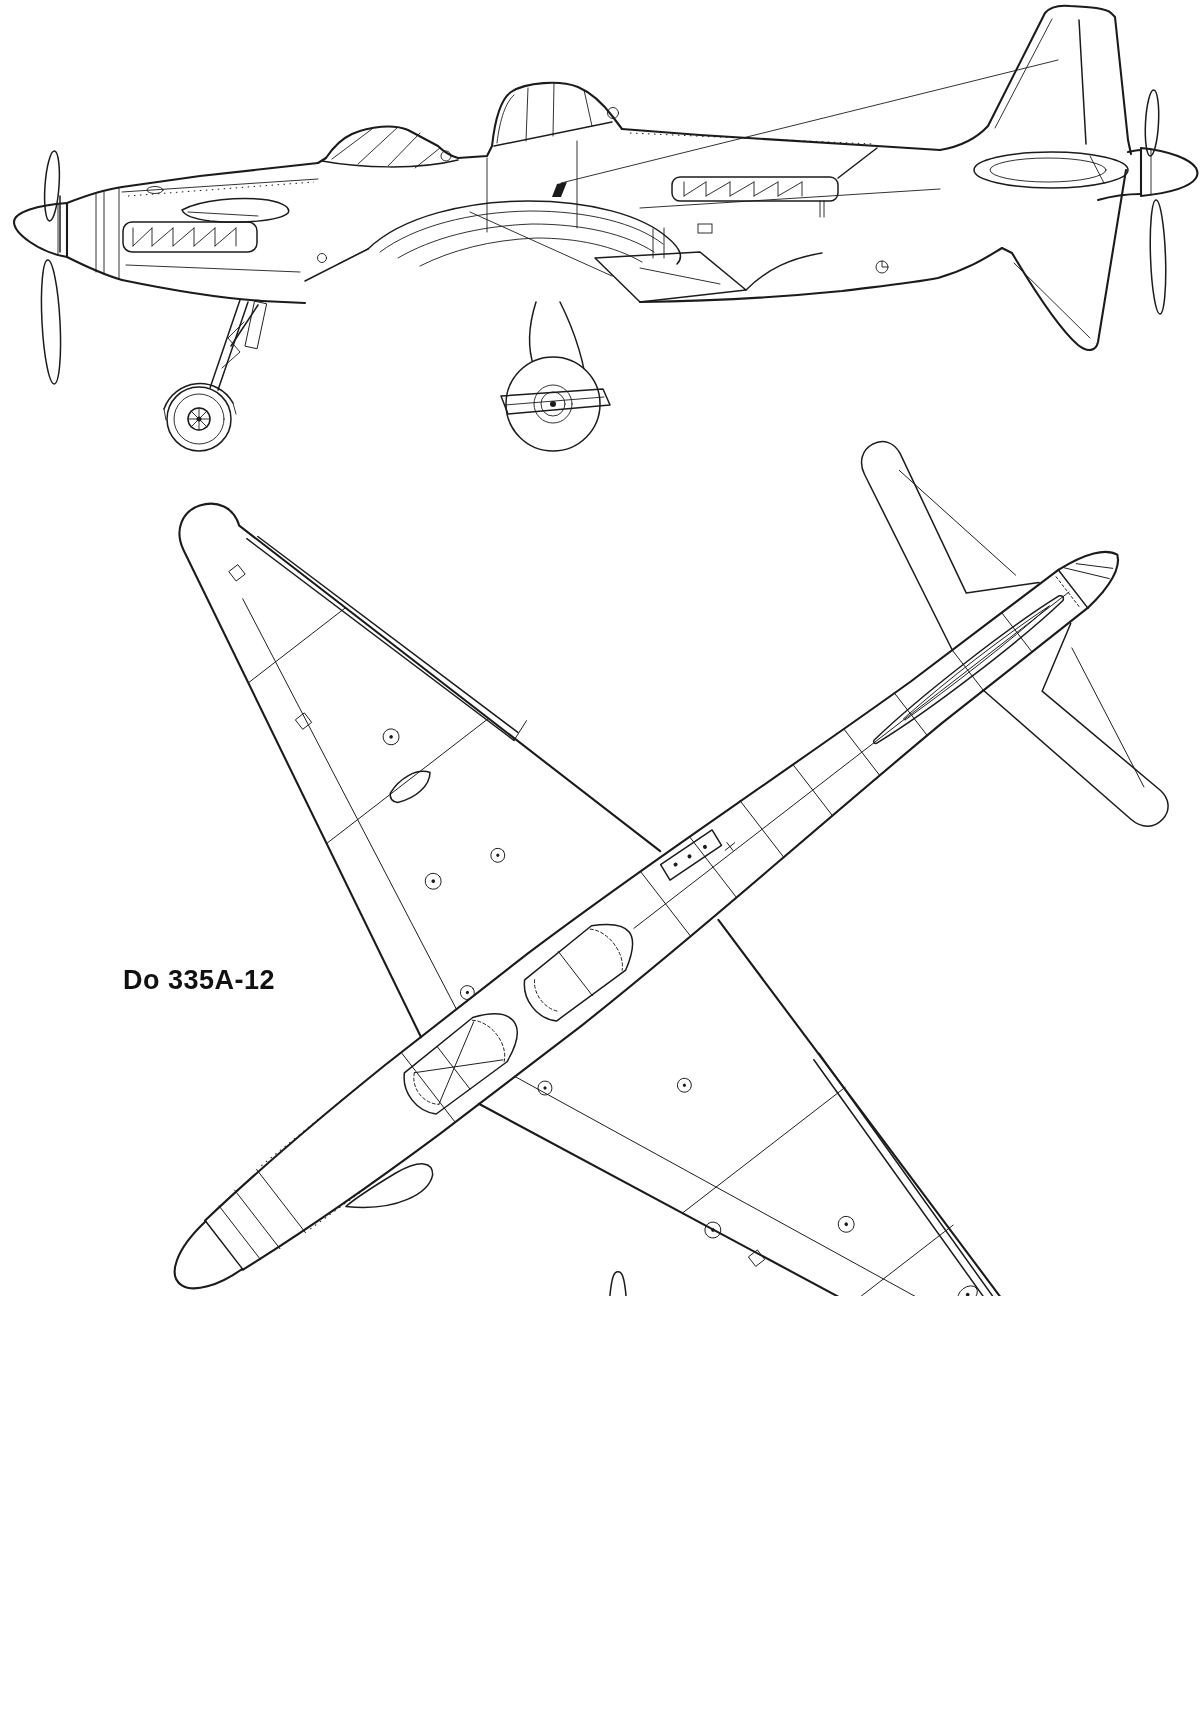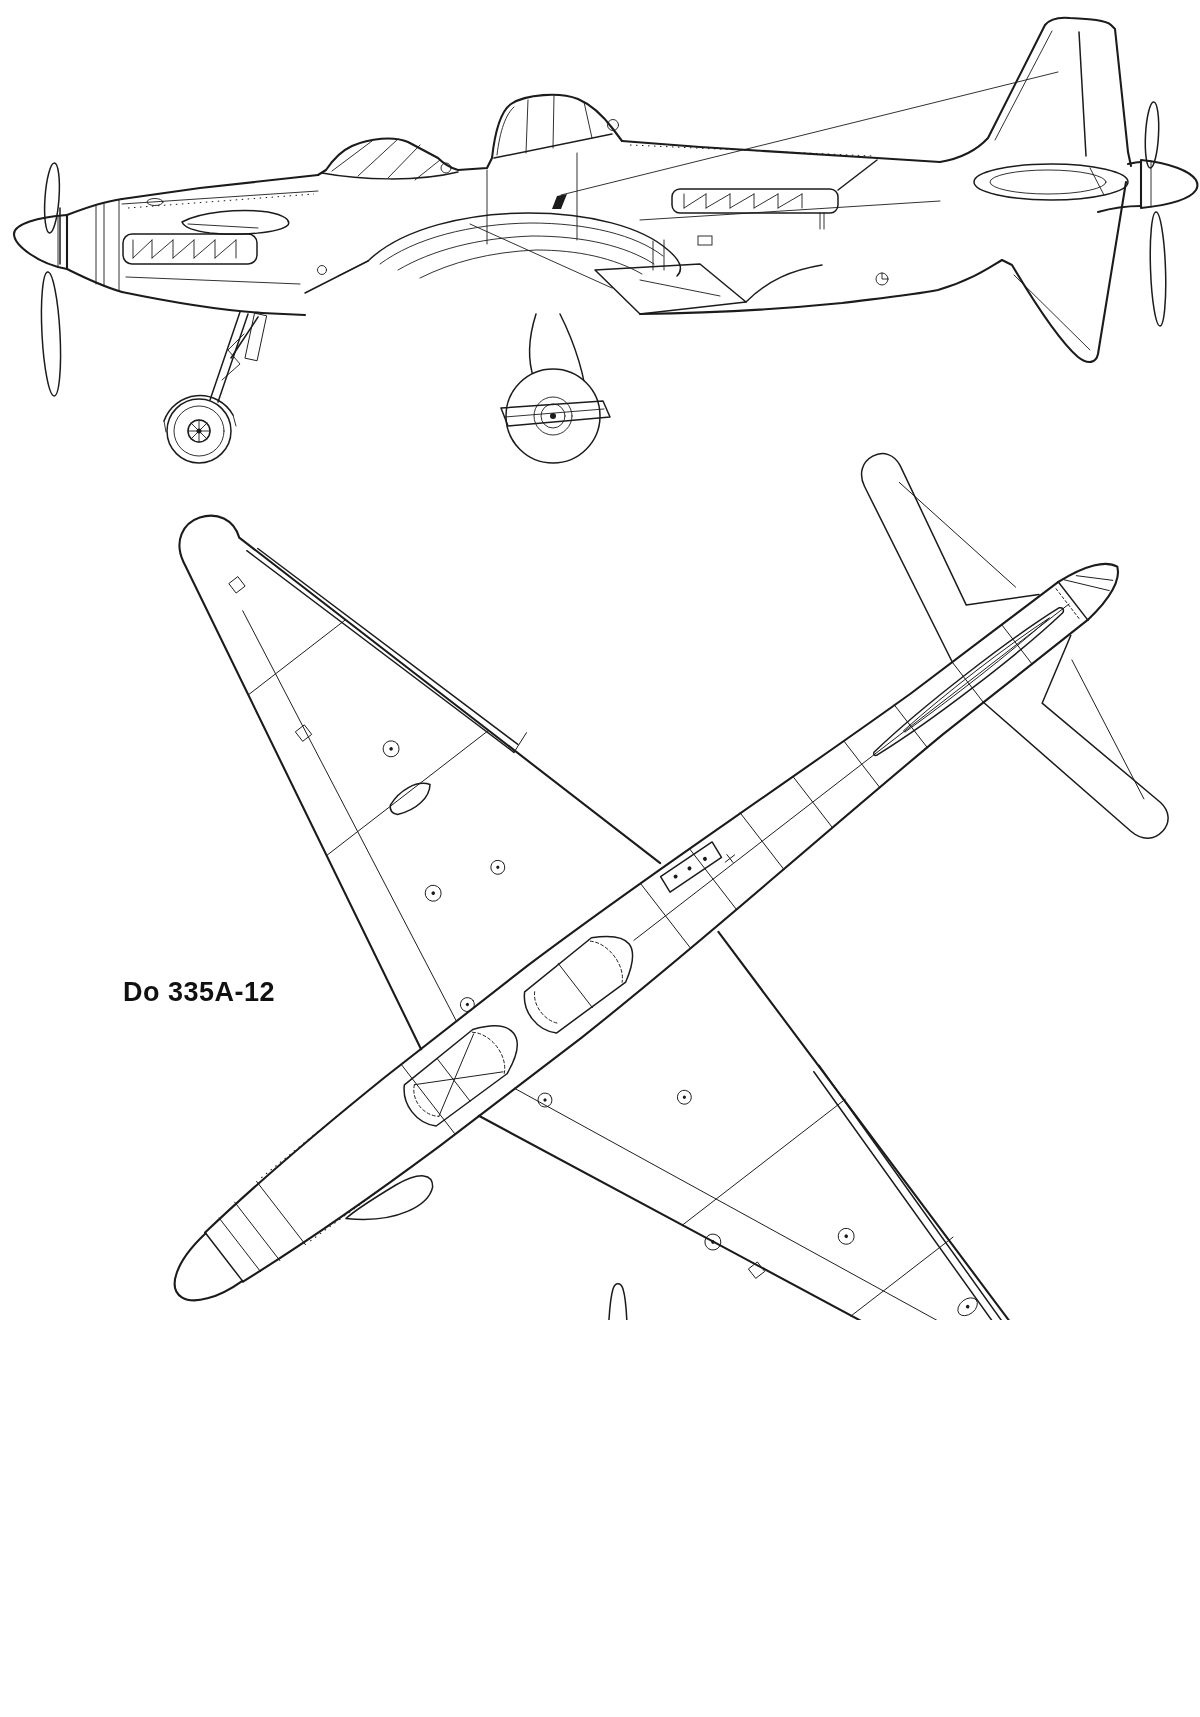--- a/index.html
+++ b/index.html
@@ -1,16 +1,16 @@
 <!DOCTYPE html>
 <html style="--line: #1b1b1b; --bg: #ffffff;"><head>
 <meta charset="utf-8">
 <style>
   html,body{margin:0;padding:0;background:#fff;}
-  .page{width:1200px;height:1296px;position:relative;background:var(--bg,#fff);margin:12px auto;
+  .page{width:1200px;height:1296px;position:relative;background:var(--bg,#fff);margin:0 auto;
         font-family:"Liberation Sans", sans-serif;}
   svg{display:block}
   .ln  {stroke:var(--line,#1b1b1b);stroke-width:1.5;fill:none;stroke-linecap:round;stroke-linejoin:round;}
   .ln2 {stroke:var(--line,#1b1b1b);stroke-width:2.1;fill:none;stroke-linecap:round;stroke-linejoin:round;}
   .thin{stroke:var(--line,#1b1b1b);stroke-width:0.9;fill:none;stroke-linecap:round;}
   .wf  {fill:#ffffff;}
   .bf  {fill:var(--line,#1b1b1b);stroke:none;}
   .dash{stroke:var(--line,#1b1b1b);stroke-width:1.2;fill:none;stroke-dasharray:8 7;}
   .riv {stroke:var(--line,#1b1b1b);stroke-width:1;fill:none;stroke-dasharray:1.5 4.5;}
   .hatch{stroke:#2a2a2a;stroke-width:15;fill:none;stroke-dasharray:2.6 2.6;opacity:.9;}

